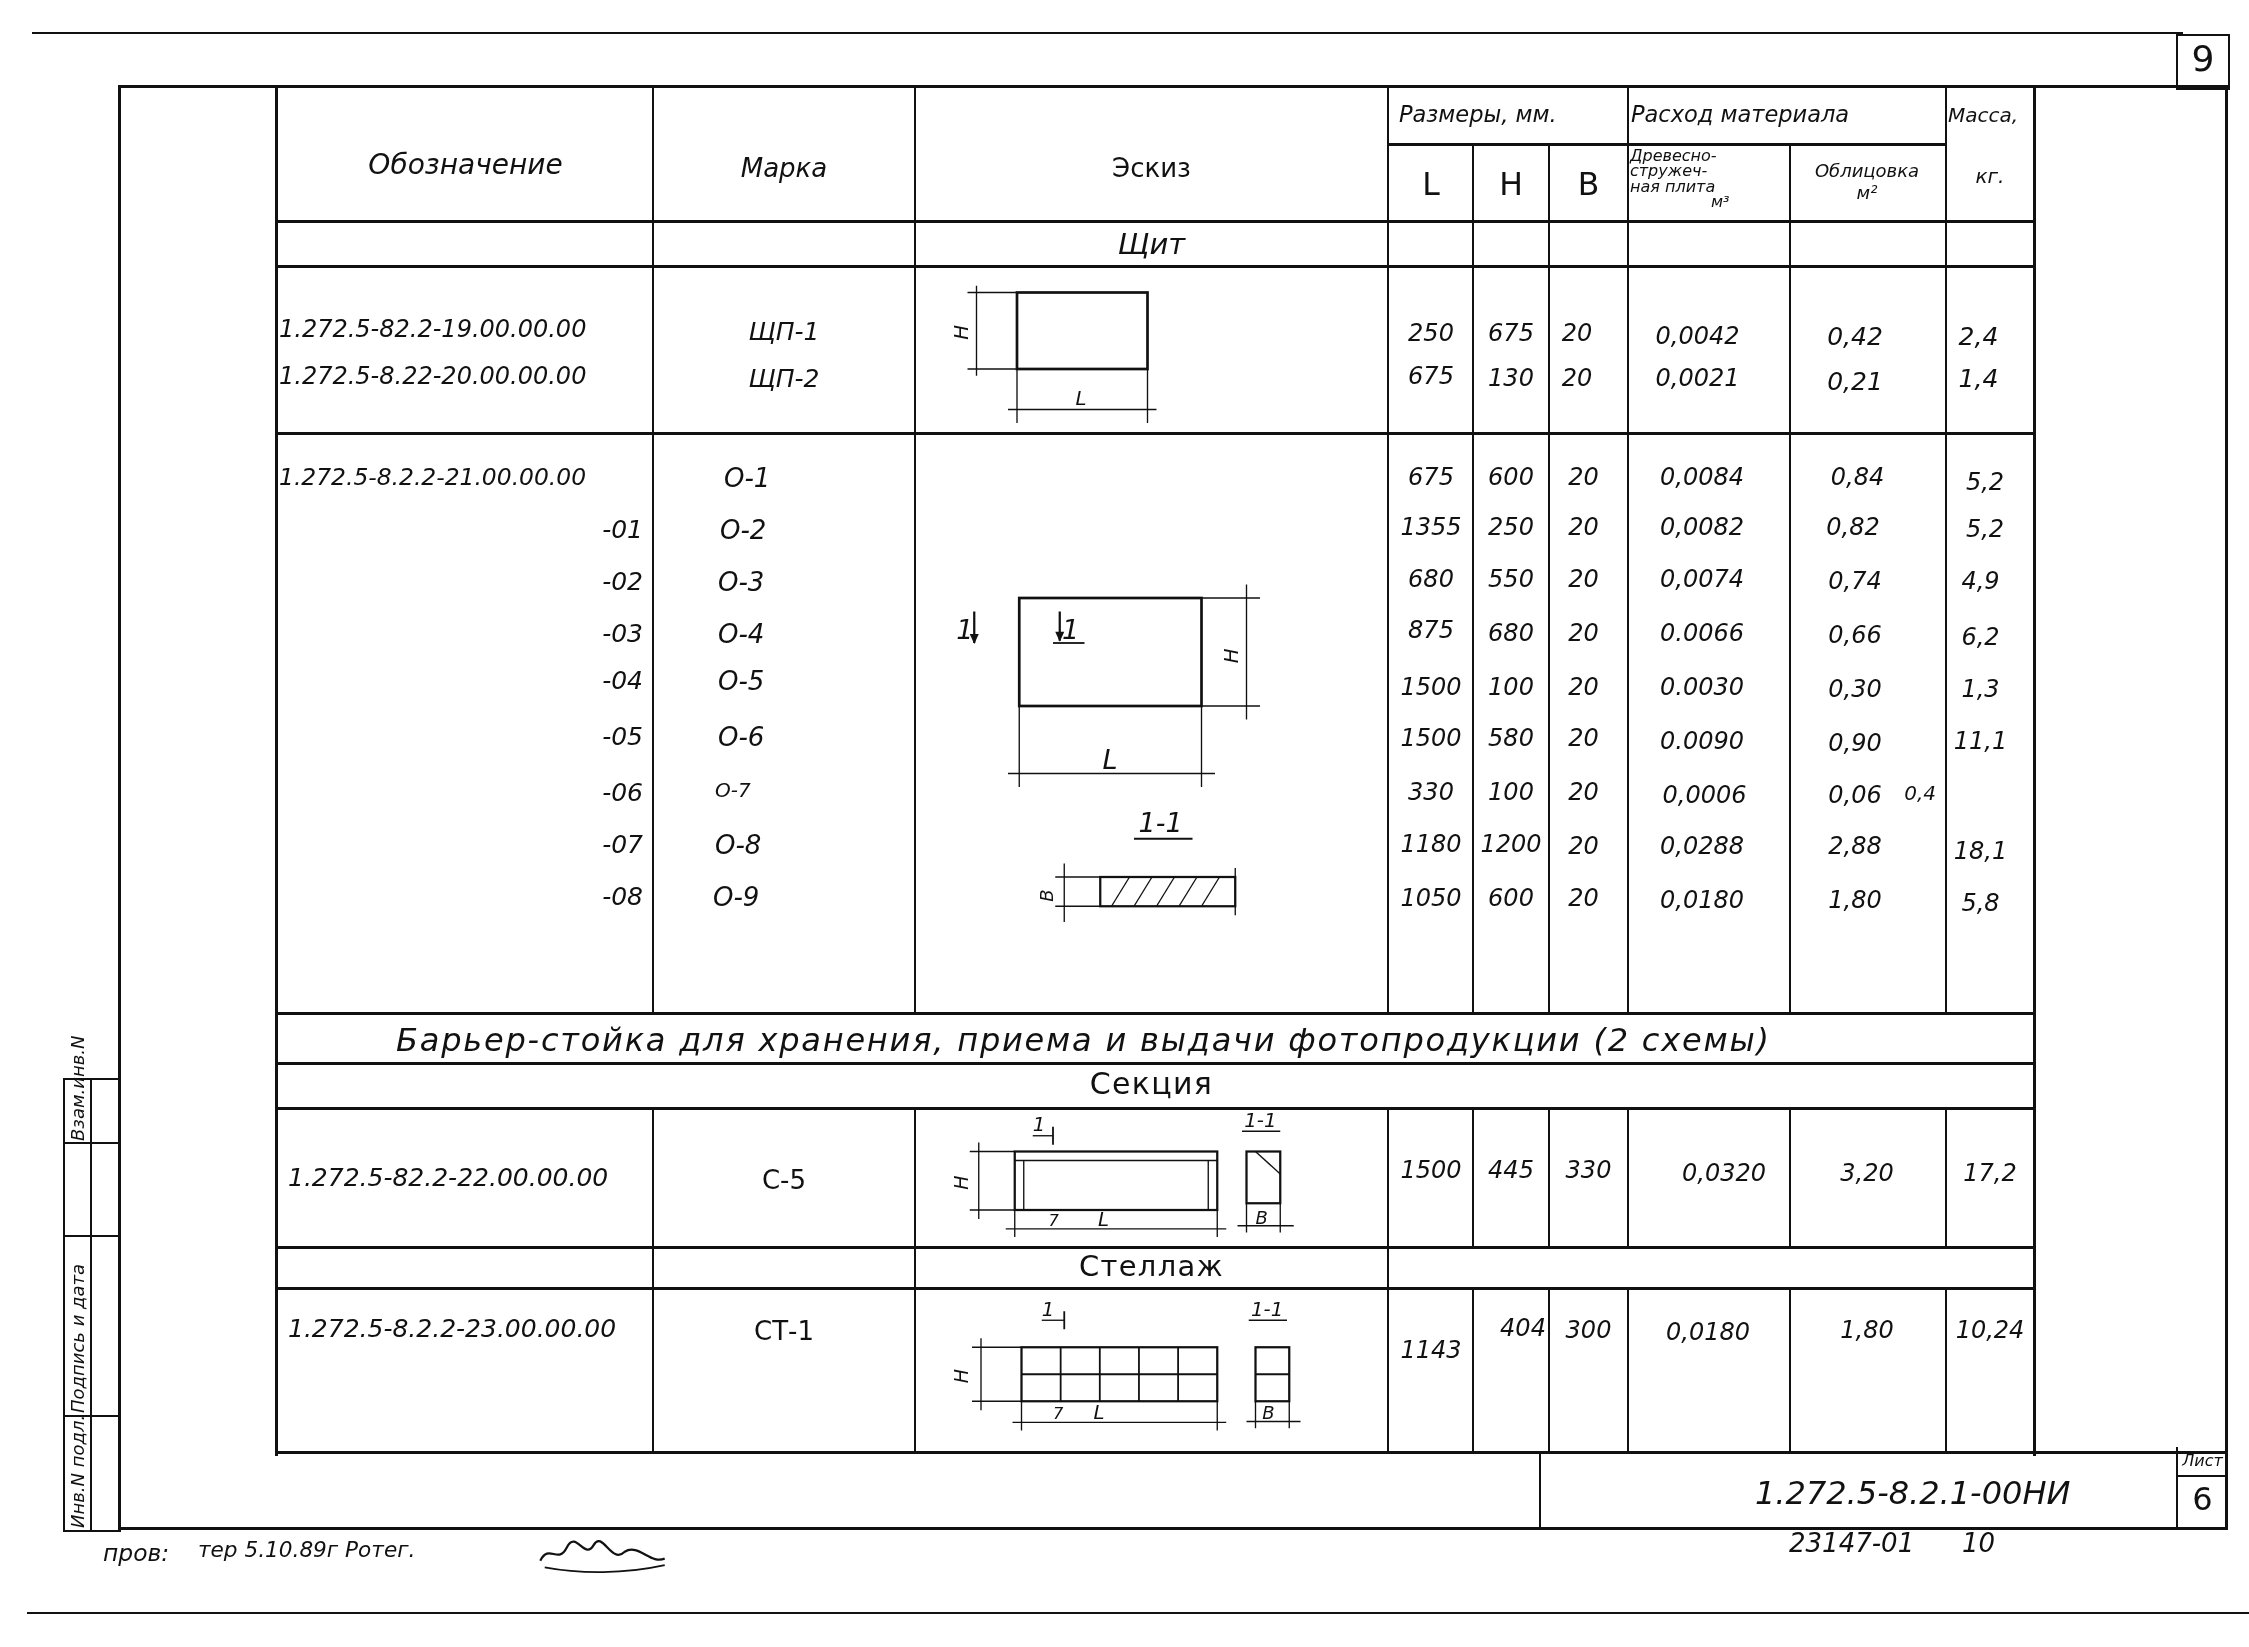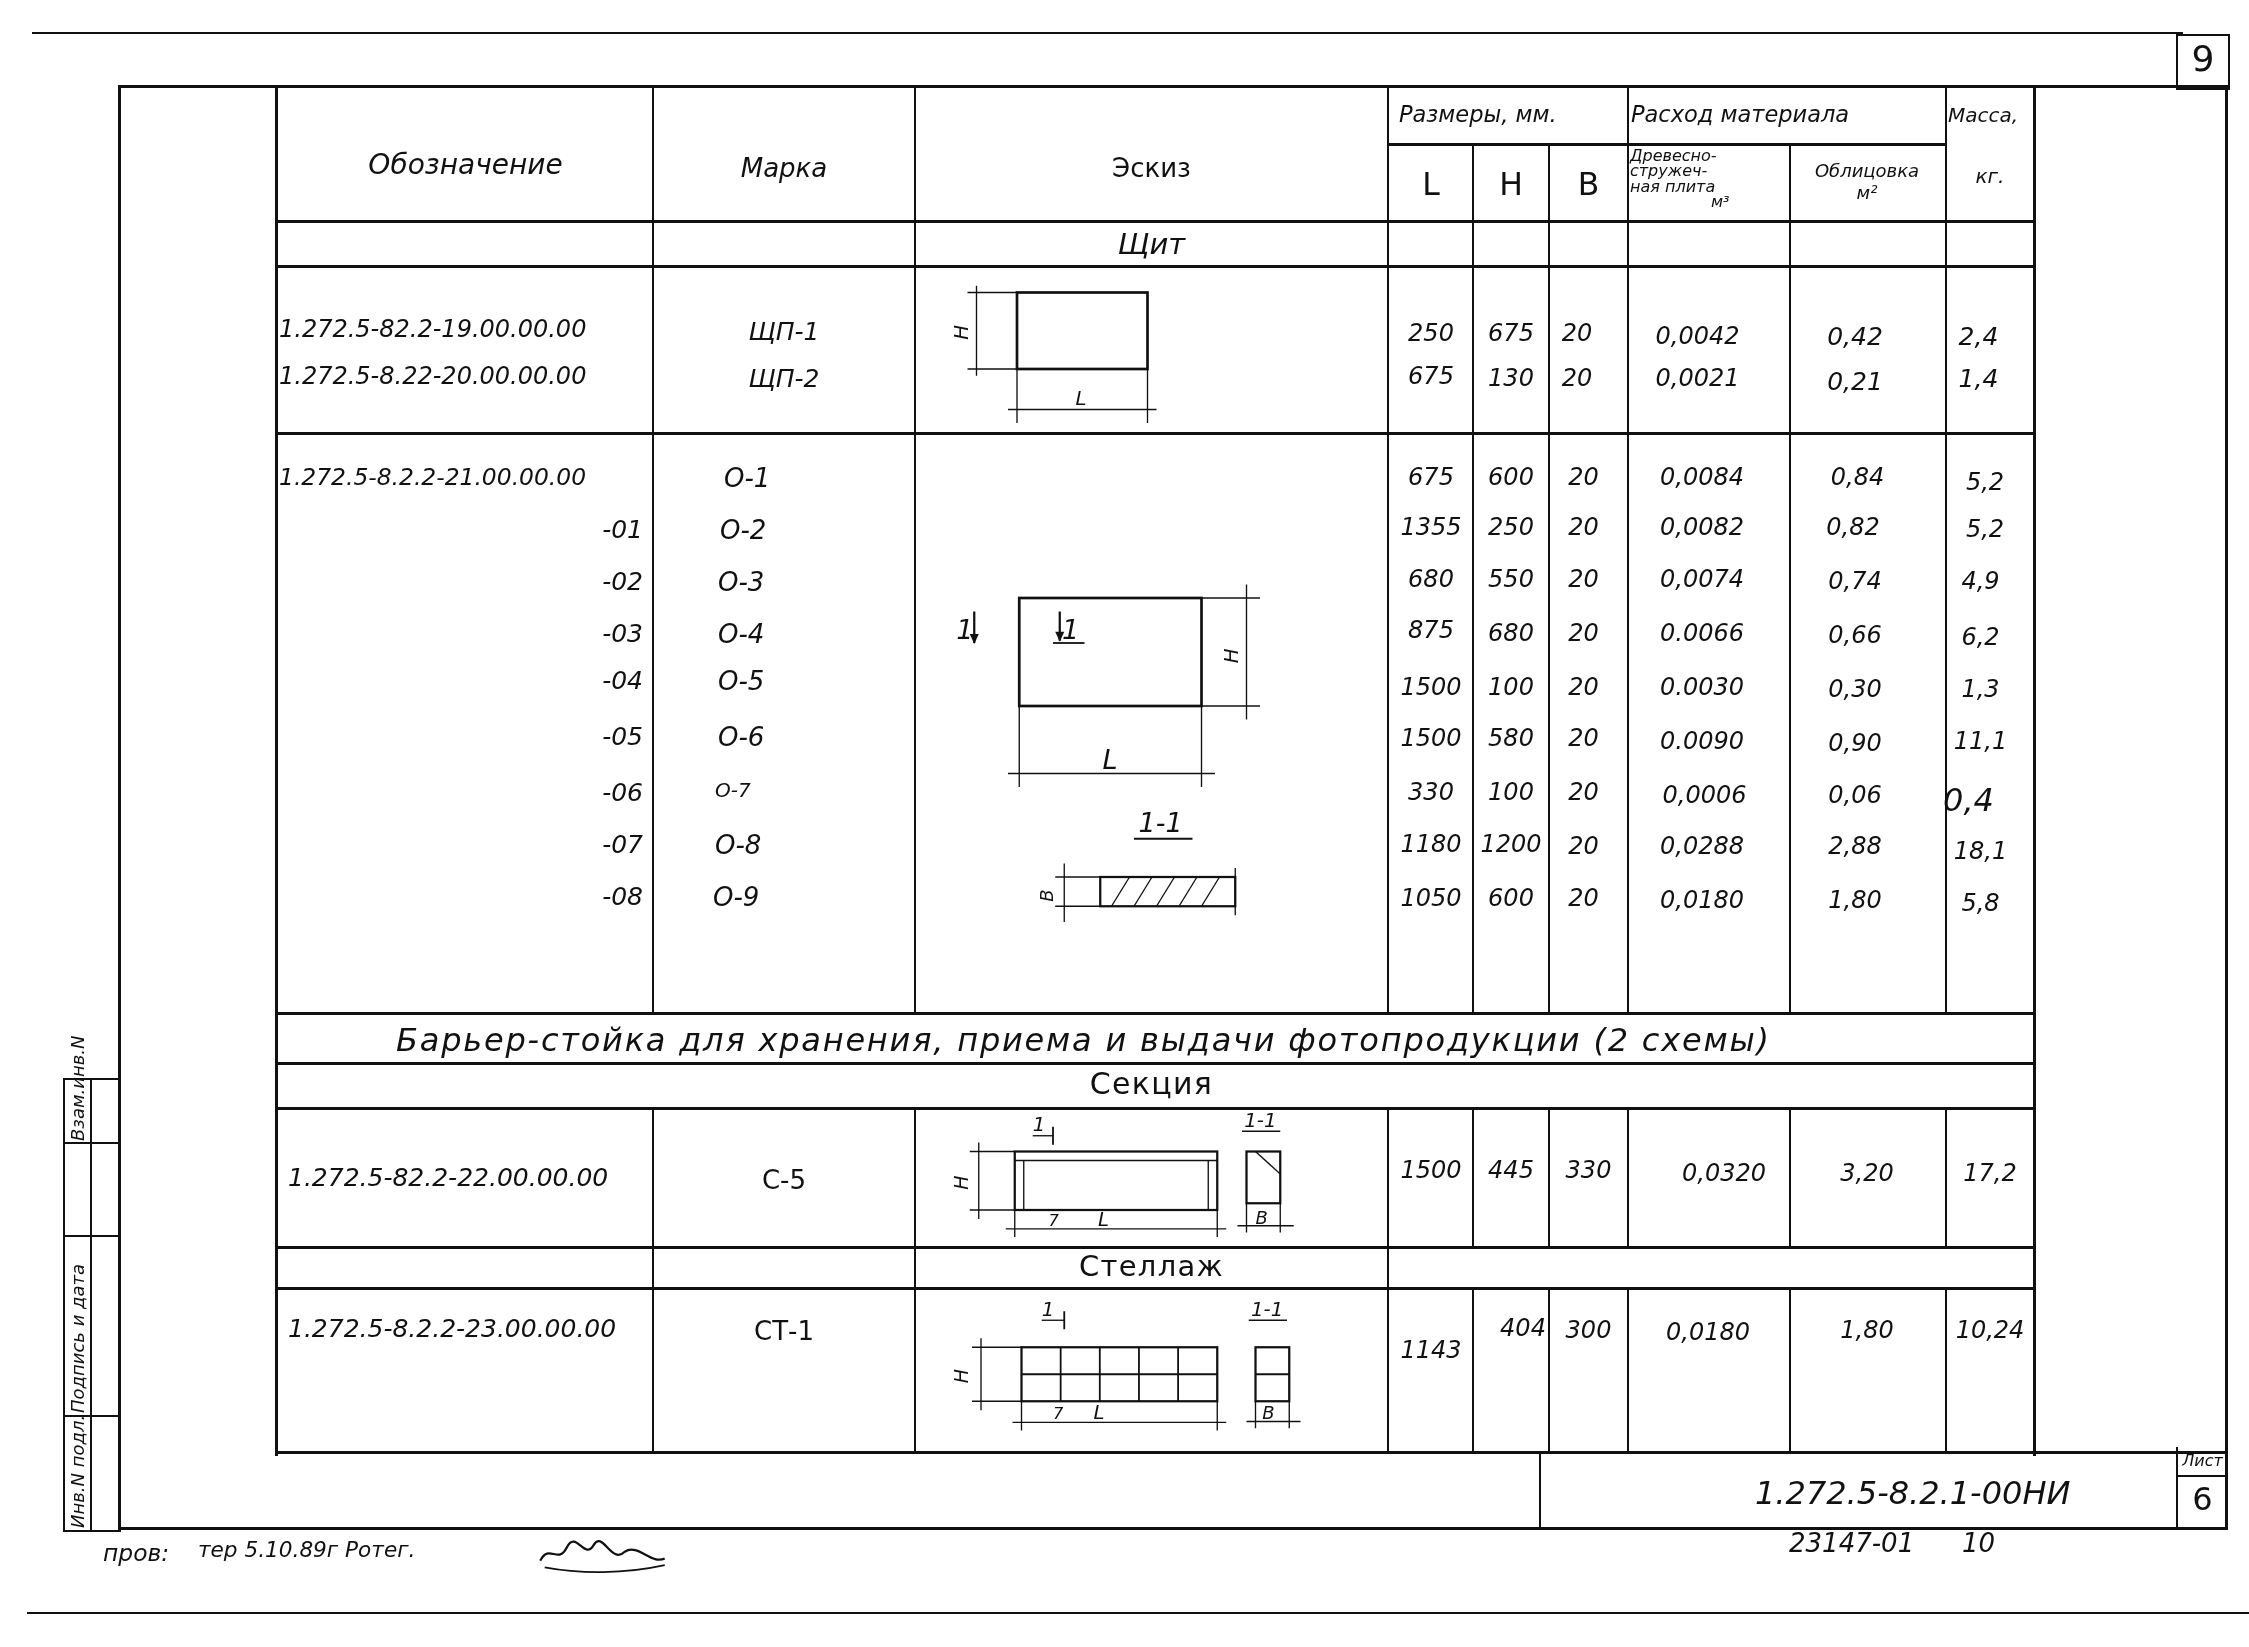--- a/index.html
+++ b/index.html
@@ -180,21 +180,21 @@
   <div class="t c" style="left:1550px;top:724px;width:67px;font-size:24px;">20</div>
   <div class="t c" style="left:1628px;top:727px;width:148px;font-size:24px;">0.0090</div>
   <div class="t c" style="left:1790px;top:729px;width:130px;font-size:24px;">0,90</div>
   <div class="t c" style="left:1947px;top:727px;width:67px;font-size:24px;">11,1</div>
 
   <div class="t c" style="left:1389px;top:778px;width:84px;font-size:24px;">330</div>
   <div class="t c" style="left:1474px;top:778px;width:74px;font-size:24px;">100</div>
   <div class="t c" style="left:1550px;top:778px;width:67px;font-size:24px;">20</div>
   <div class="t c" style="left:1628px;top:781px;width:153px;font-size:24px;">0,0006</div>
   <div class="t c" style="left:1790px;top:781px;width:130px;font-size:24px;">0,06</div>
-  <div class="t c" style="left:1937px;top:781px;width:63px;font-size:32px;">0,4</div>
+  <div class="t c" style="left:1873px;top:781px;width:63px;font-size:20px;text-align:right;">0,4</div>
 
   <div class="t c" style="left:1389px;top:830px;width:84px;font-size:24px;">1180</div>
   <div class="t c" style="left:1474px;top:830px;width:74px;font-size:24px;">1200</div>
   <div class="t c" style="left:1550px;top:832px;width:67px;font-size:24px;">20</div>
   <div class="t c" style="left:1628px;top:832px;width:148px;font-size:24px;">0,0288</div>
   <div class="t c" style="left:1790px;top:832px;width:130px;font-size:24px;">2,88</div>
   <div class="t c" style="left:1947px;top:837px;width:67px;font-size:24px;">18,1</div>
 
   <div class="t c" style="left:1389px;top:884px;width:84px;font-size:24px;">1050</div>
   <div class="t c" style="left:1474px;top:884px;width:74px;font-size:24px;">600</div>

